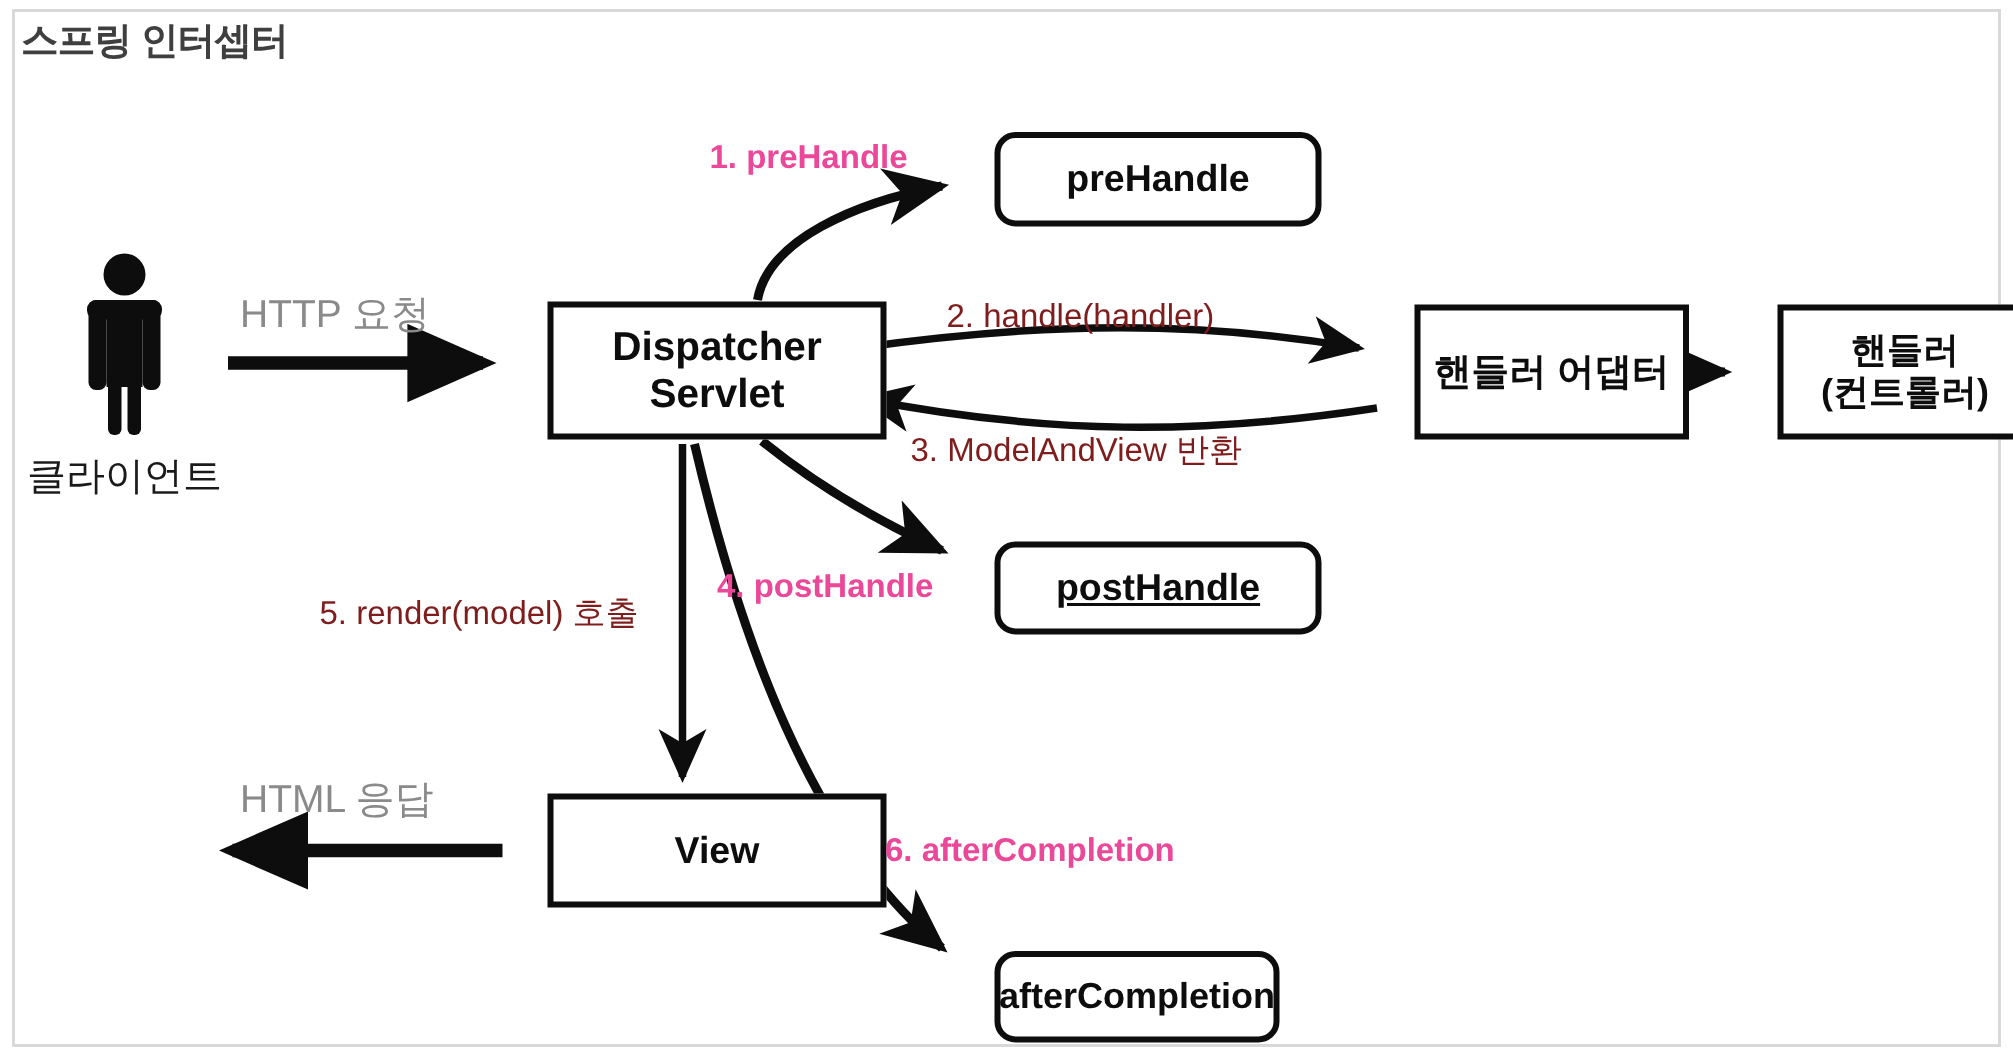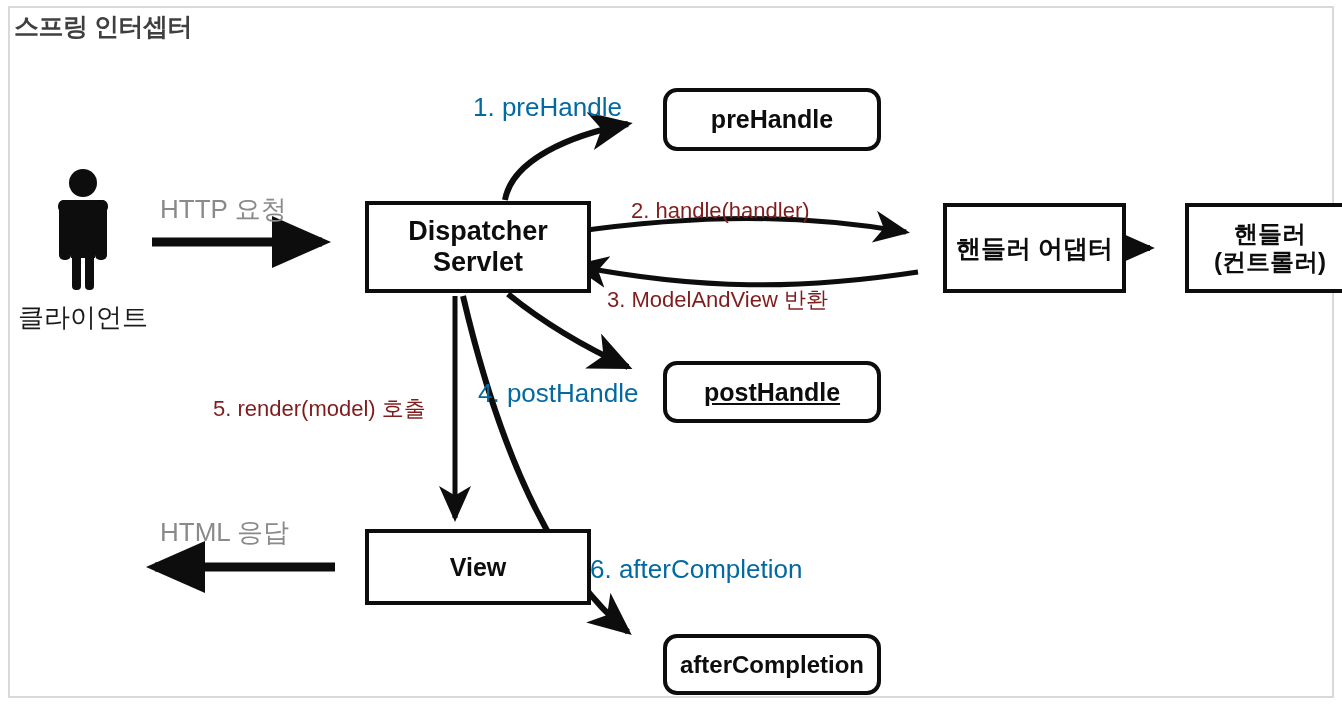--- a/index.html
+++ b/index.html
@@ -62,21 +62,21 @@
   #box-prehandle {
     left: 641px; top: 88px; width: 218px; height: 63px;
     font-size: 25px;
   }
   #box-posthandle {
     left: 641px; top: 361px; width: 218px; height: 62px;
     font-size: 25px;
     text-decoration: underline;
   }
   #box-aftercompletion {
-    left: 641px; top: 634px; width: 218px; height: 61px;
+    left: 641px; top: 634px; width: 190px; height: 61px;
     font-size: 24px;
   }
   #box-adapter {
     left: 921px; top: 203px; width: 183px; height: 90px;
     font-size: 25px;
   }
   #box-handler {
     left: 1163px; top: 203px; width: 170px; height: 90px;
     font-size: 24px;
   }
@@ -84,23 +84,23 @@
     left: 343px; top: 529px; width: 226px; height: 76px;
     font-size: 25px;
   }
   
   .lbl {
     position: absolute;
     white-space: nowrap;
     z-index: 6;
   }
   .lbl-strong {
-    color: #0369a1;
-    font-weight: normal;
-    font-size: 26px;
+    color: #ec4899;
+    font-weight: bold;
+    font-size: 22px;
   }
   .lbl-soft {
     color: #7f1d1d;
     font-weight: normal;
     font-size: 22px;
   }
   #lbl-http-req   { left: 160px; top: 192px; font-size: 26px; color: #8a8a8a; }
   #lbl-client     { left: 18px;  top: 300px; font-size: 26px; color: #1a1a1a; }
   #lbl-1          { left: 473px; top: 92px; }
   #lbl-2          { left: 631px; top: 198px; }

